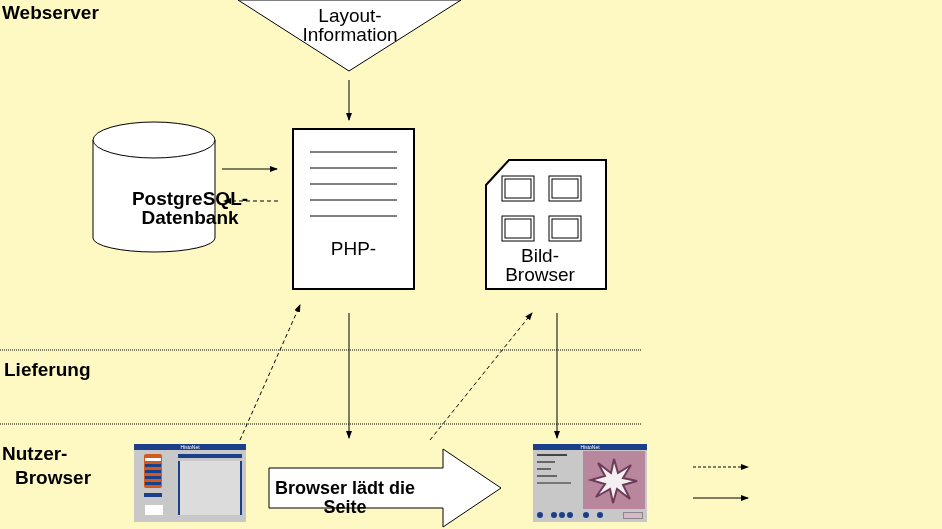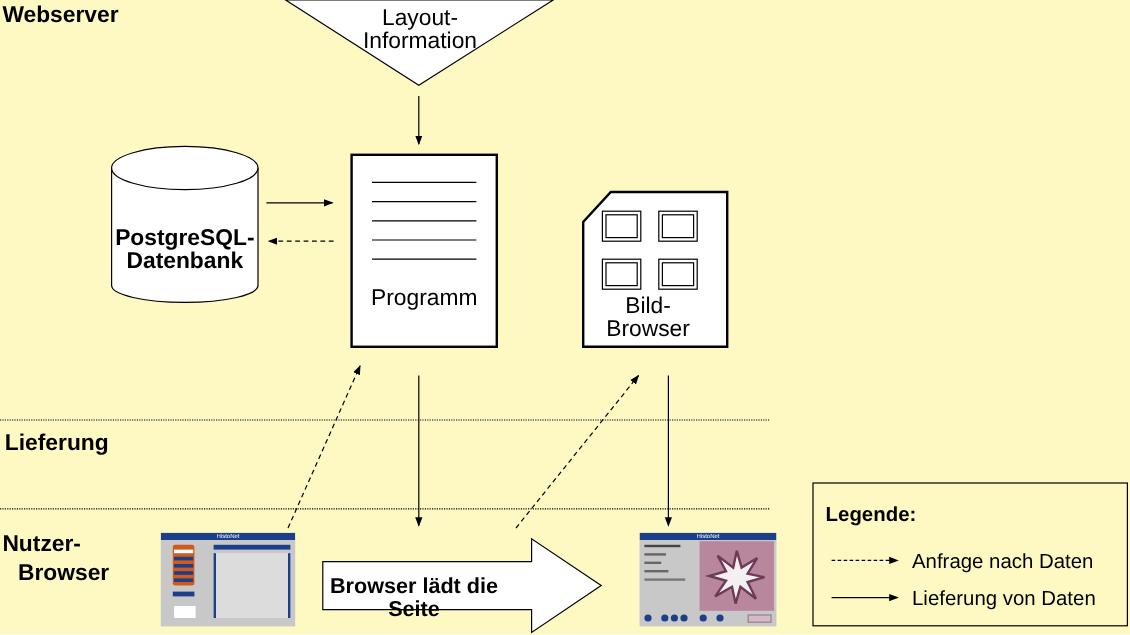--- a/index.html
+++ b/index.html
@@ -70,26 +70,26 @@
 
   <div class="zone-label" style="left:2px;top:1px;">Webserver</div>
   <div class="zone-label" style="left:4px;top:358px;">Lieferung</div>
   <div class="zone-label" style="left:2px;top:442px;">Nutzer-</div>
   <div class="zone-label" style="left:15px;top:466px;">Browser</div>
 
   <div class="shape-label" style="left:290px;top:6px;width:120px;">
     <div>Layout-</div>
     <div>Information</div>
   </div>
-  <div class="shape-label" style="left:94px;top:189px;width:120px;font-weight:bold;">
+  <div class="shape-label" style="left:94px;top:189px;width:120px;font-weight:bold;padding-left:36px;">
     <div>PostgreSQL-</div>
     <div>Datenbank</div>
   </div>
   <div class="shape-label" style="left:293px;top:239px;width:121px;">
-    <div>Programm</div>
+    <div>PHP-</div>
   </div>
   <div class="shape-label" style="left:486px;top:246px;width:108px;">
     <div>Bild-</div>
     <div>Browser</div>
   </div>
   <div class="shape-label" style="left:260px;top:479px;width:170px;font-weight:bold;font-size:18px;">Browser lädt die Seite</div>
 
   <div class="thumb" style="left:134px;top:444px;width:112px;height:78px;background:#c8c8c8;">
     <div style="position:absolute;left:0;top:0;width:112px;height:6px;background:#1c3f8a;color:#fff;font-size:5px;text-align:center;line-height:6px;">HistoNet</div>
     <div style="position:absolute;left:10px;top:10px;width:18px;height:34px;background:#d25a1e;border-radius:2px;">
@@ -123,18 +123,13 @@
       <span style="position:absolute;left:0;width:6px;height:6px;border-radius:3px;background:#1c3f8a;"></span>
       <span style="position:absolute;left:14px;width:6px;height:6px;border-radius:3px;background:#1c3f8a;"></span>
       <span style="position:absolute;left:22px;width:6px;height:6px;border-radius:3px;background:#1c3f8a;"></span>
       <span style="position:absolute;left:30px;width:6px;height:6px;border-radius:3px;background:#1c3f8a;"></span>
       <span style="position:absolute;left:46px;width:6px;height:6px;border-radius:3px;background:#1c3f8a;"></span>
       <span style="position:absolute;left:60px;width:6px;height:6px;border-radius:3px;background:#1c3f8a;"></span>
     </div>
     <div style="position:absolute;left:90px;top:68px;width:20px;height:7px;background:#d8b8c8;border:1px solid #888;box-sizing:border-box;"></div>
   </div>
 
-  <div class="legend">
-    <div class="legend-title">Legende:</div>
-    <div class="legend-item" style="top:55px;">Anfrage nach Daten</div>
-    <div class="legend-item" style="top:86px;">Lieferung von Daten</div>
-  </div>
 </div>
 
 </body></html>

